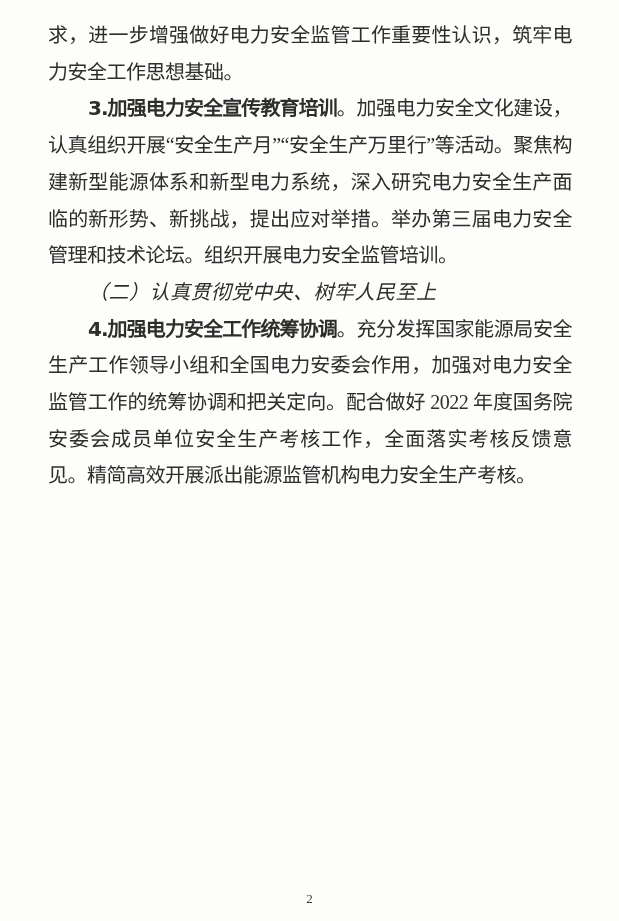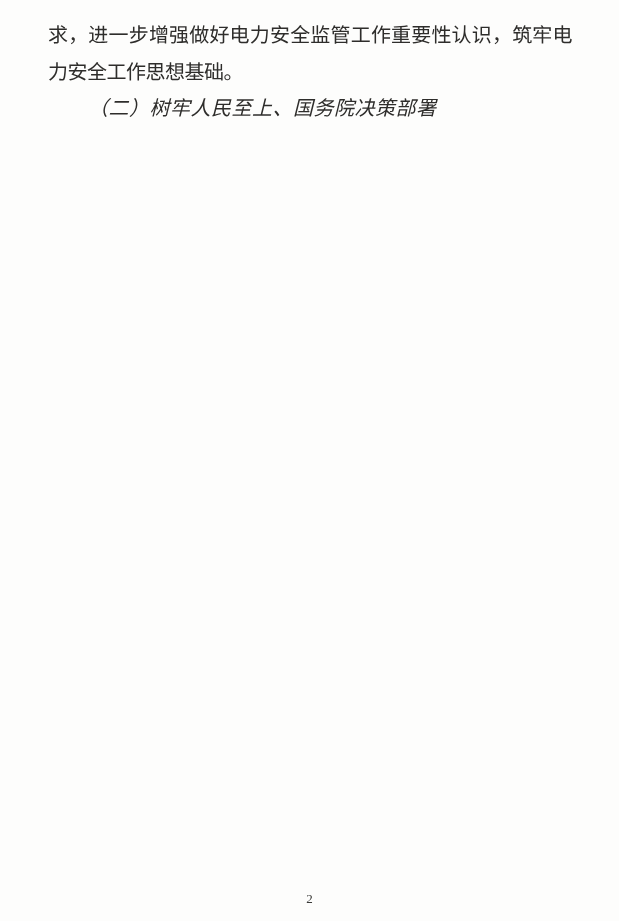--- a/index.html
+++ b/index.html
@@ -56,21 +56,23 @@
 </style>
 </head>
 <body>
 
 <div class="page">
   <div class="doc-body">
 
     <p class="para continuation"><span>求，进一步增强做好电力安全监管工作重要性认识，筑牢电力安全工作思想基础。</span></p>
 
 
+    <p class="para"><span class="lead">3.加强电力安全宣传教育培训</span><span>。加强电力安全文化建设，认真组织开展“安全生产月”“安全生产万里行”等活动。聚焦构建新型能源体系和新型电力系统，深入研究电力安全生产面临的新形势、新挑战，提出应对举措。举办第三届电力安全管理和技术论坛。组织开展电力安全监管培训。</span></p>
 
-    <p class="para section-kaiti"><span>（二）树牢人民至上、国务院决策部署</span></p>
+    <p class="para section-kaiti"><span>（二）认真贯彻党中央、树牢人民至上</span></p>
 
+    <p class="para"><span class="lead">4.加强电力安全工作统筹协调</span><span>。充分发挥国家能源局安全生产工作领导小组和全国电力安委会作用，加强对电力安全监管工作的统筹协调和把关定向。配合做好 2022 年度国务院安委会成员单位安全生产考核工作，全面落实考核反馈意见。精简高效开展派出能源监管机构电力安全生产考核。</span></p>
 
 
   </div>
 
   <div class="page-footer">2</div>
 </div>
 
 </body></html>

